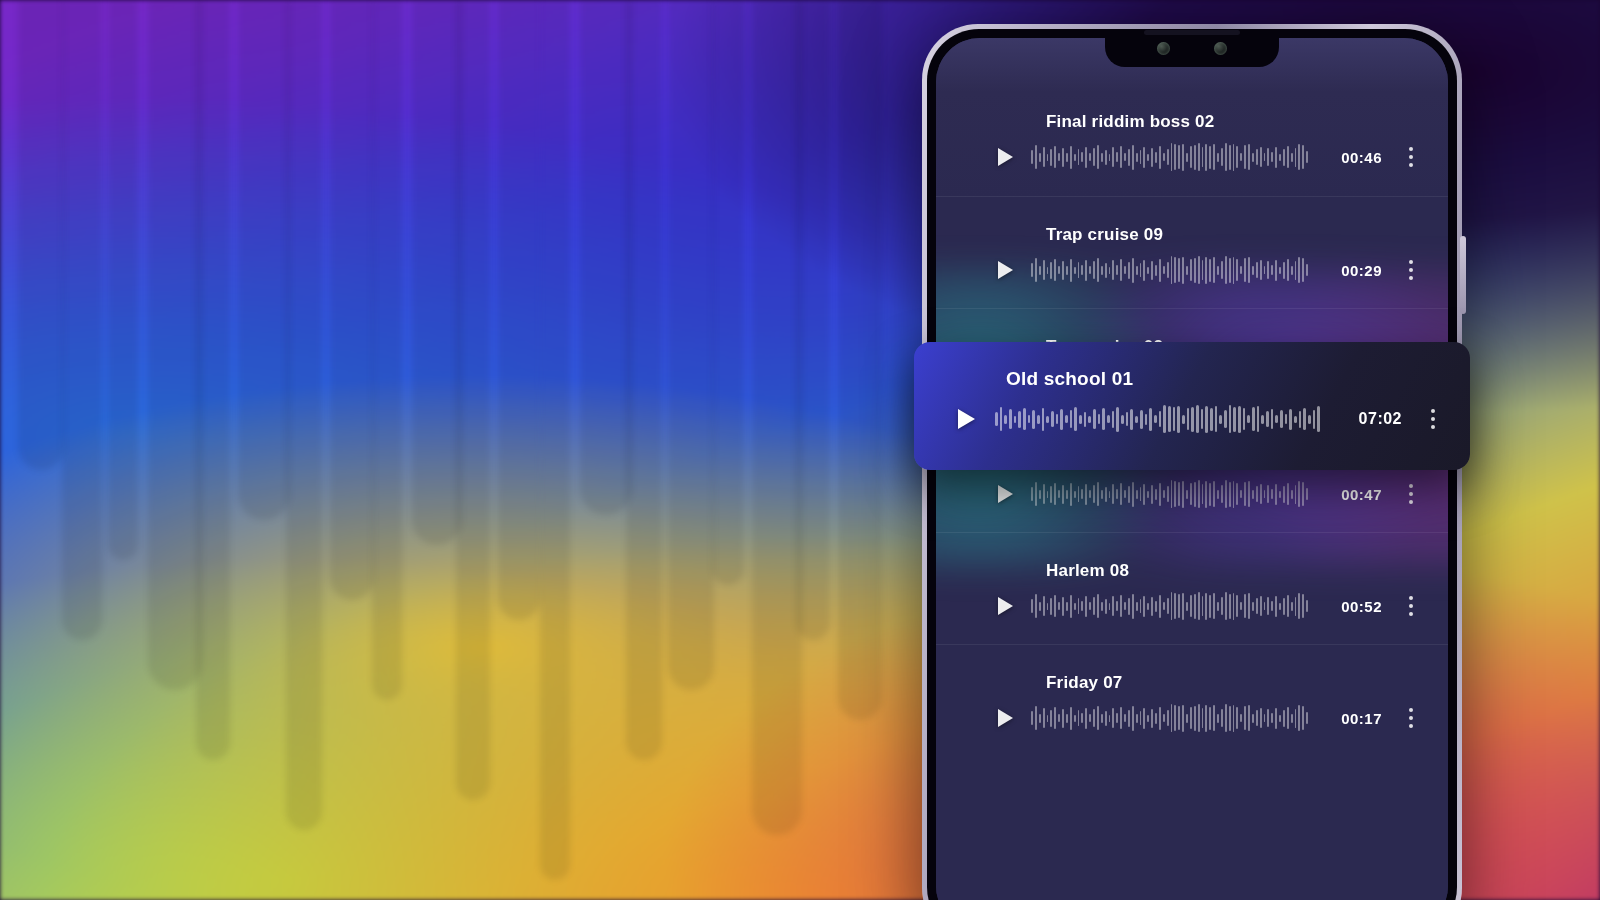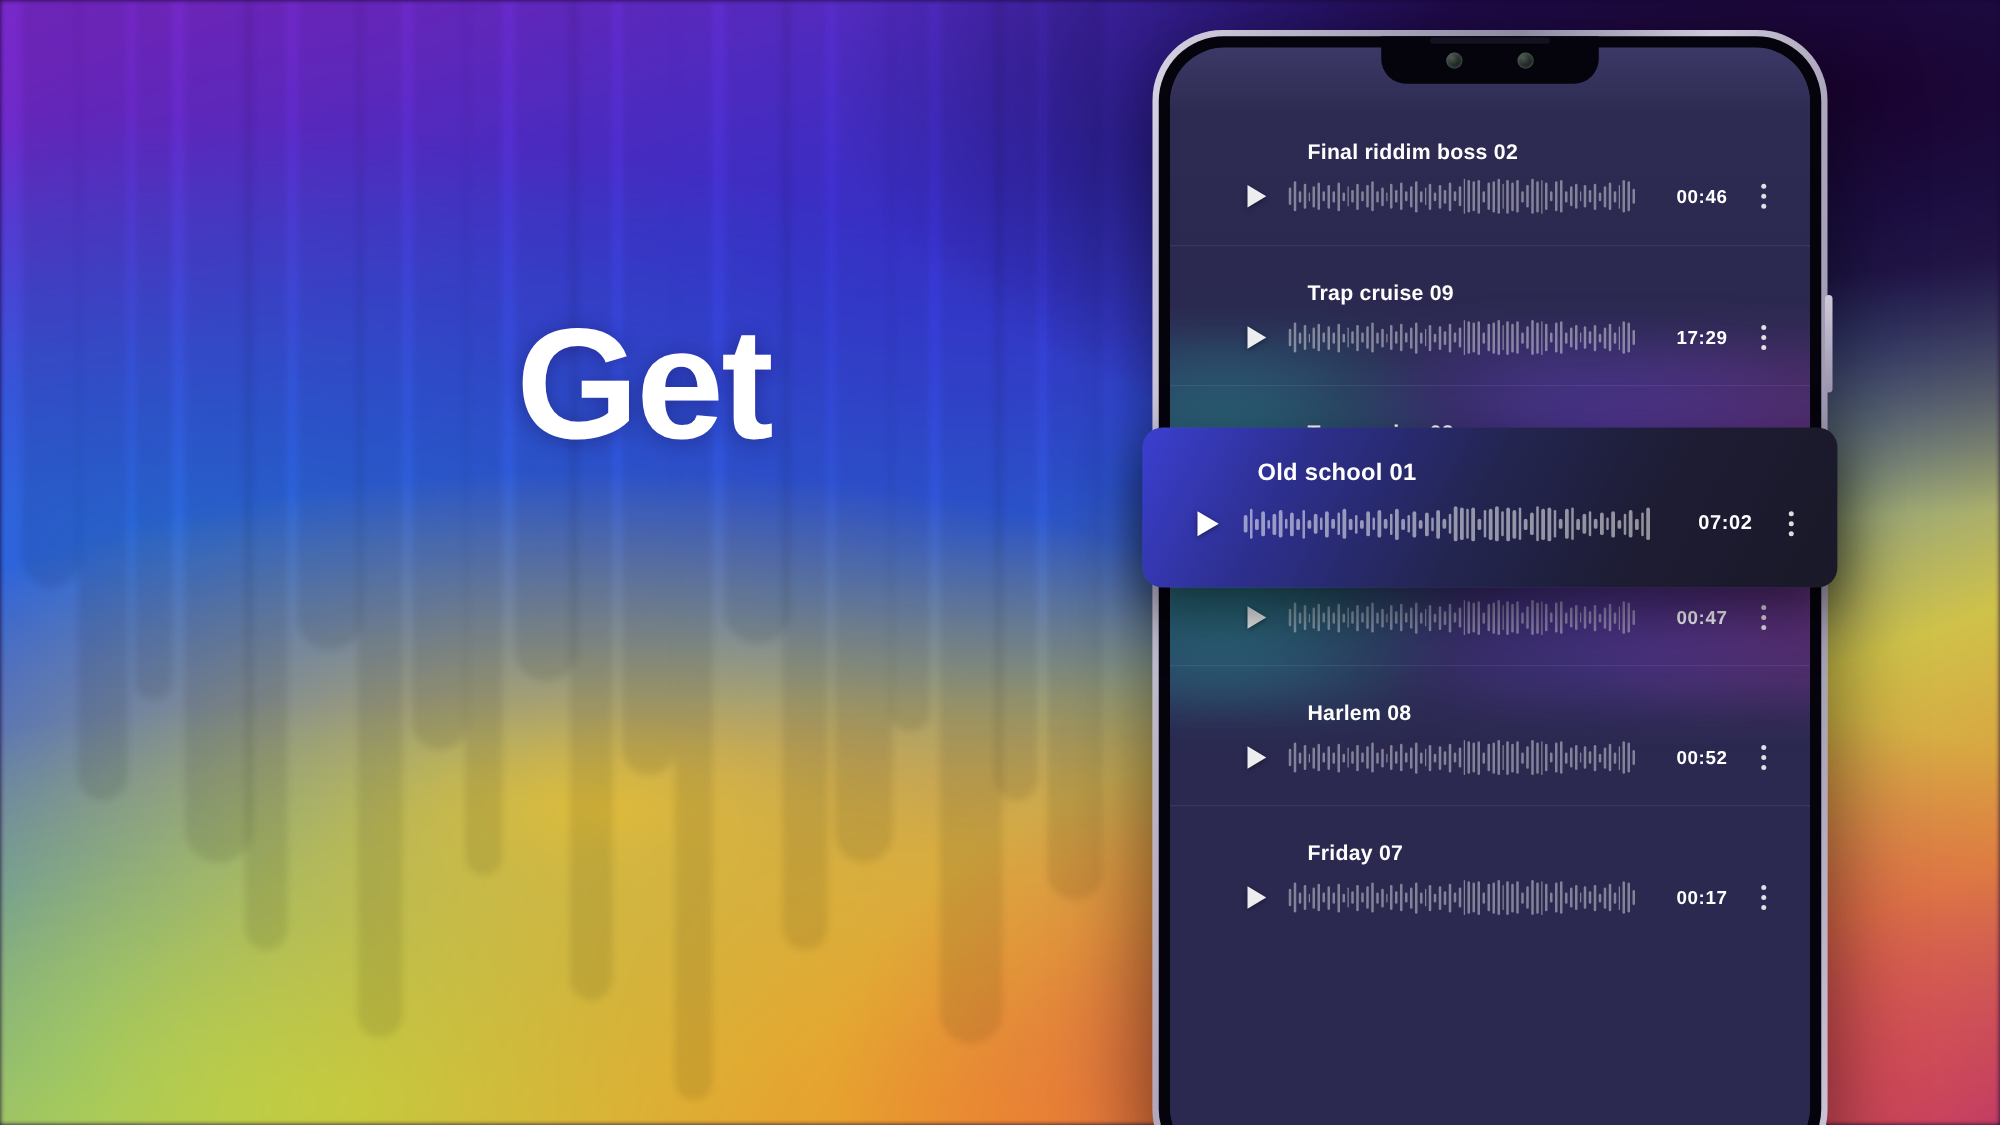--- a/index.html
+++ b/index.html
@@ -197,21 +197,20 @@
     <div class="bar" style="left: 580px; width: 52px; height: 515px;"></div>
     <div class="bar" style="left: 626px; width: 36px; height: 760px;"></div>
     <div class="bar" style="left: 668px; width: 46px; height: 690px;"></div>
     <div class="bar" style="left: 712px; width: 32px; height: 585px;"></div>
     <div class="bar" style="left: 752px; width: 50px; height: 835px;"></div>
     <div class="bar" style="left: 796px; width: 34px; height: 640px;"></div>
     <div class="bar" style="left: 838px; width: 44px; height: 720px;"></div>
   </div>
 
 <div id="headline">
-  <span class="l1">Get</span>
 </div>
 
 <div id="phone">
   <div id="phone-frame"></div>
   <div id="phone-inner">
     <div id="screen">
       <div id="screen-grad"></div>
       <div id="screen-glow"></div>
       <div id="list">
           <div class="track">
@@ -371,21 +370,21 @@
                 <i style="height: 21px;"></i>
                 <i style="height: 7px;"></i>
                 <i style="height: 17px;"></i>
                 <i style="height: 22px;"></i>
                 <i style="height: 9px;"></i>
                 <i style="height: 19px;"></i>
                 <i style="height: 26px;"></i>
                 <i style="height: 24px;"></i>
                 <i style="height: 12px;"></i>
               </div>
-              <div class="dur">17:29</div>
+              <div class="dur">00:29</div>
               <div class="kebab">
                 <span></span>
                 <span></span>
                 <span></span>
               </div>
             </div>
           </div>
           <div class="track">
             <div class="title">Trap cruise 02</div>
             <div class="row">

